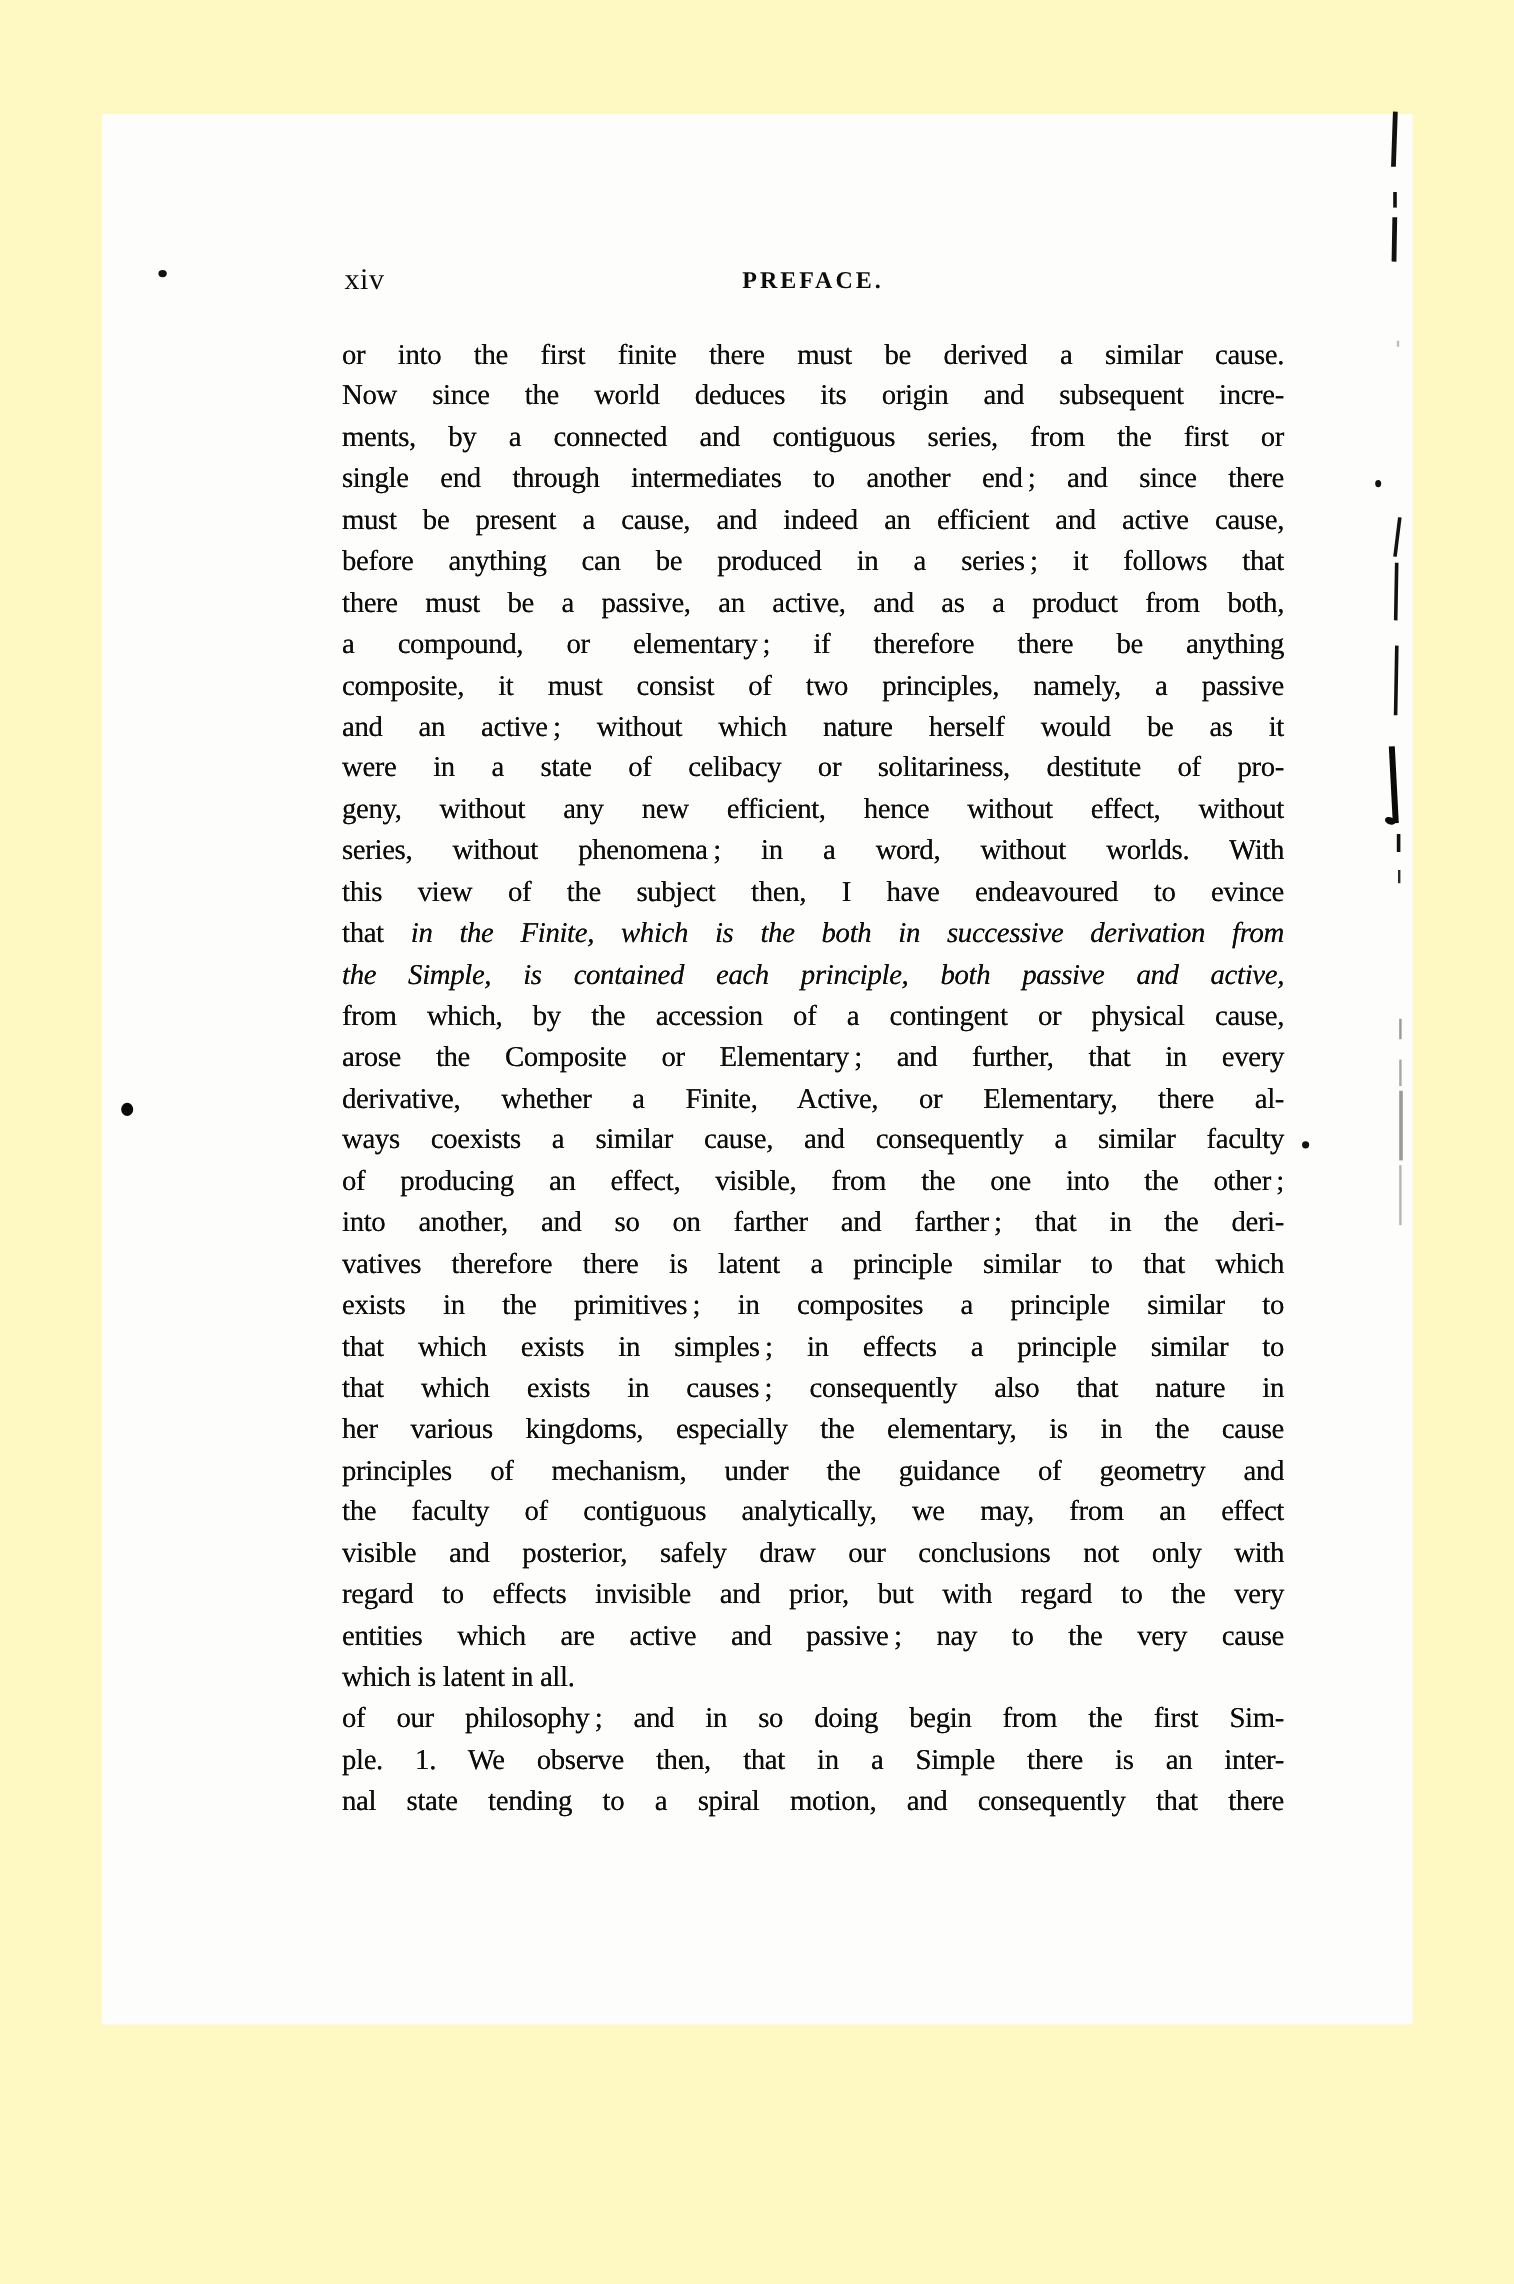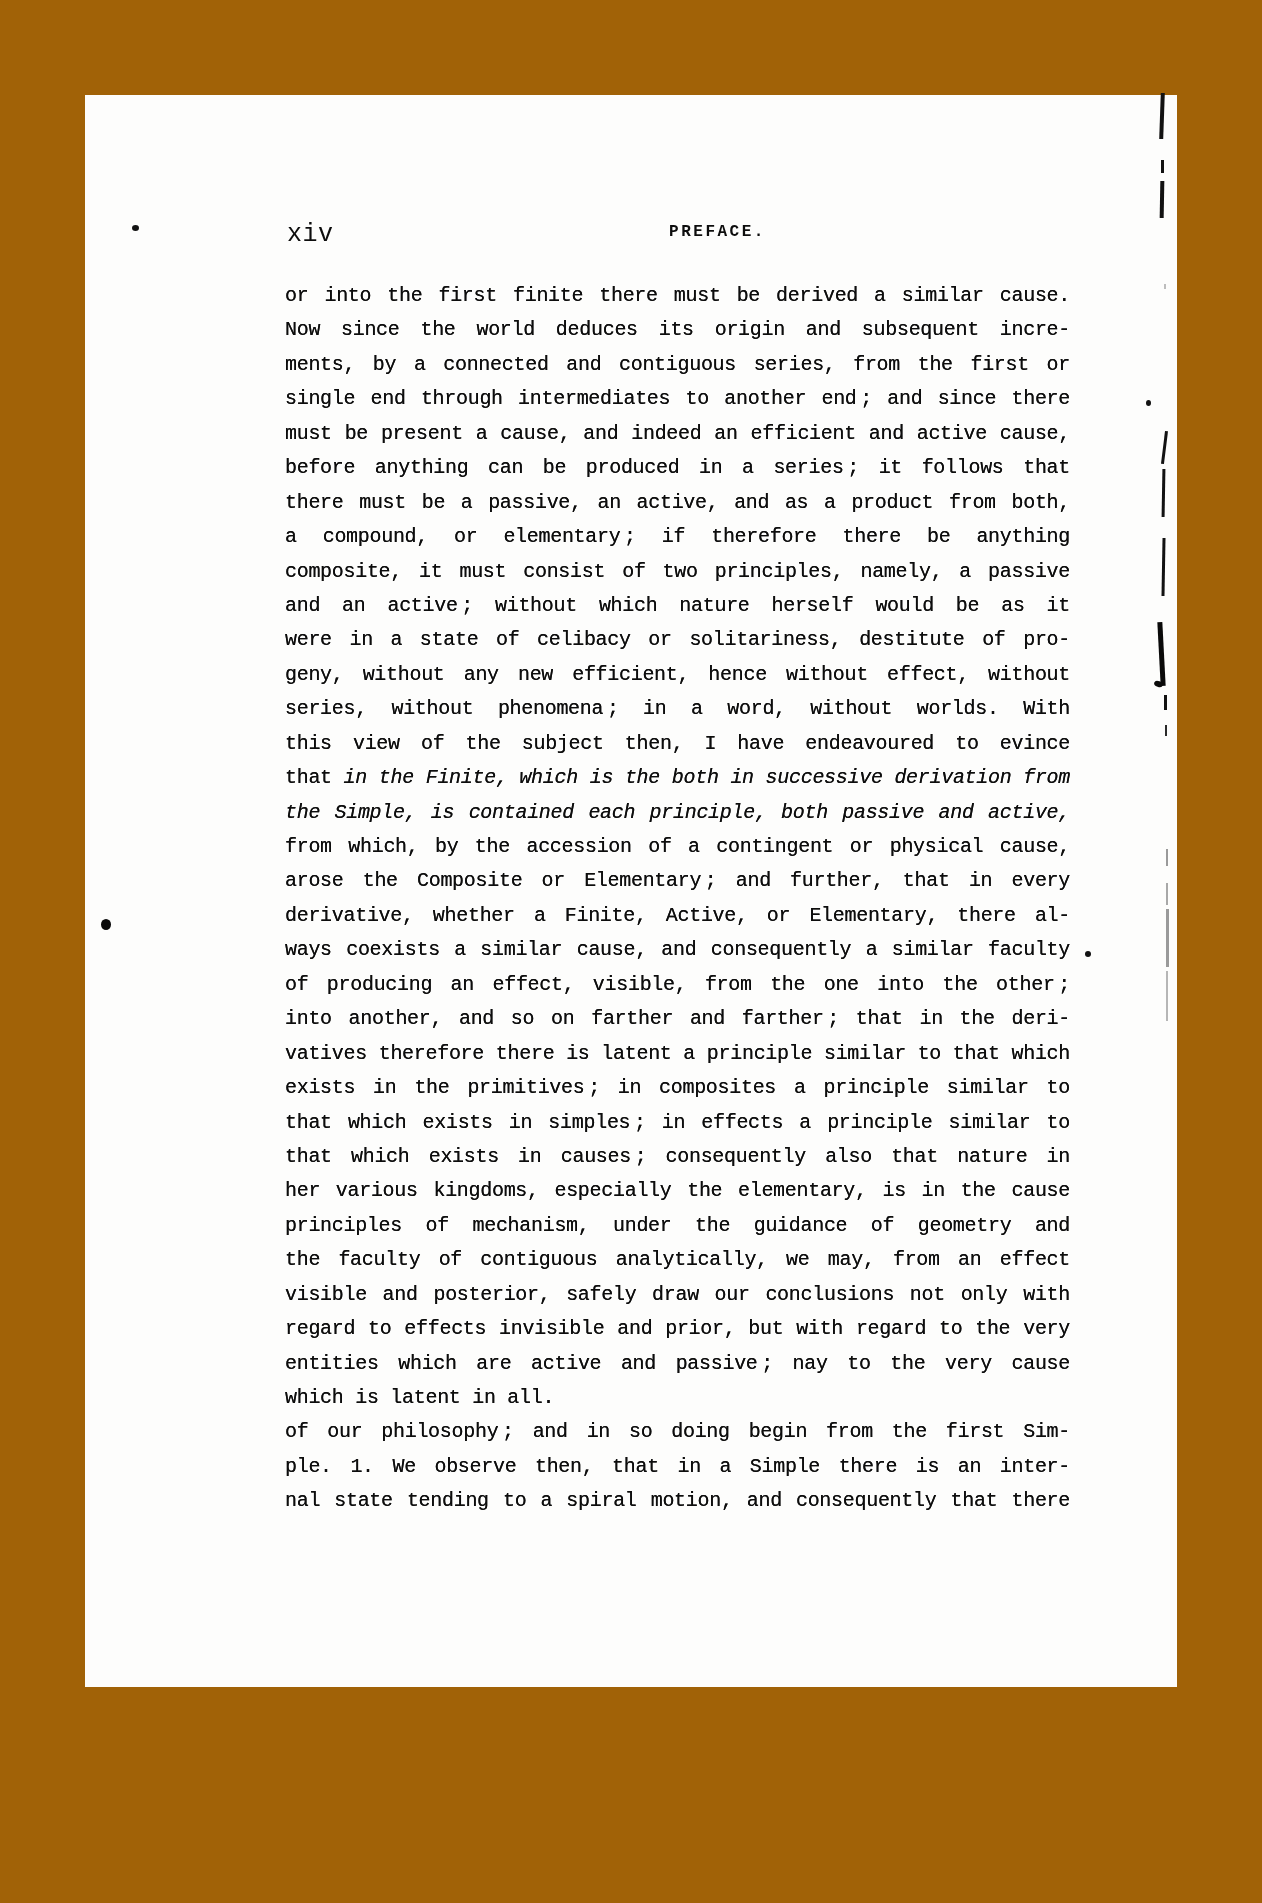--- a/index.html
+++ b/index.html
@@ -7,22 +7,22 @@
     padding: 0;
     background: #ffffff;
     width: 1262px;
     height: 1903px;
     overflow: hidden;
   }
   #root {
     position: relative;
     width: 1262px;
     height: 1903px;
-    background: #a16207;
-    font-family: Liberation Mono, monospace;
+    background: #fef9c3;
+    font-family: Liberation Serif, serif;
     color: #0d0d0d;
   }
   
   .page-sheet {
     position: absolute;
     left: 85px;
     top: 95px;
     width: 1092px;
     height: 1592px;
     background: #fdfdfc;
@@ -39,35 +39,34 @@
     left: 2px;
     top: 0;
     font-size: 25px;
     letter-spacing: 0.5px;
   }
   .head-title {
     position: absolute;
     left: 50%;
     transform: translateX(-50%);
     top: 3px;
-    font-size: 16px;
+    font-size: 20px;
     font-weight: bold;
     letter-spacing: 2.5px;
-    margin-left: 40px;
   }
   .body-block {
     position: absolute;
     left: 285px;
     top: 279px;
     width: 785px;
   }
   .line {
     text-align: justify;
     text-align-last: justify;
-    font-size: 20px;
+    font-size: 24px;
     letter-spacing: -0.3px;
     line-height: 34.45px;
     height: 34.45px;
     white-space: normal;
     text-shadow: 0 0 0.5px rgba(0,0,0,0.85);
   }
   .line.para-end {
     text-align-last: left;
   }
   .line.indent {

